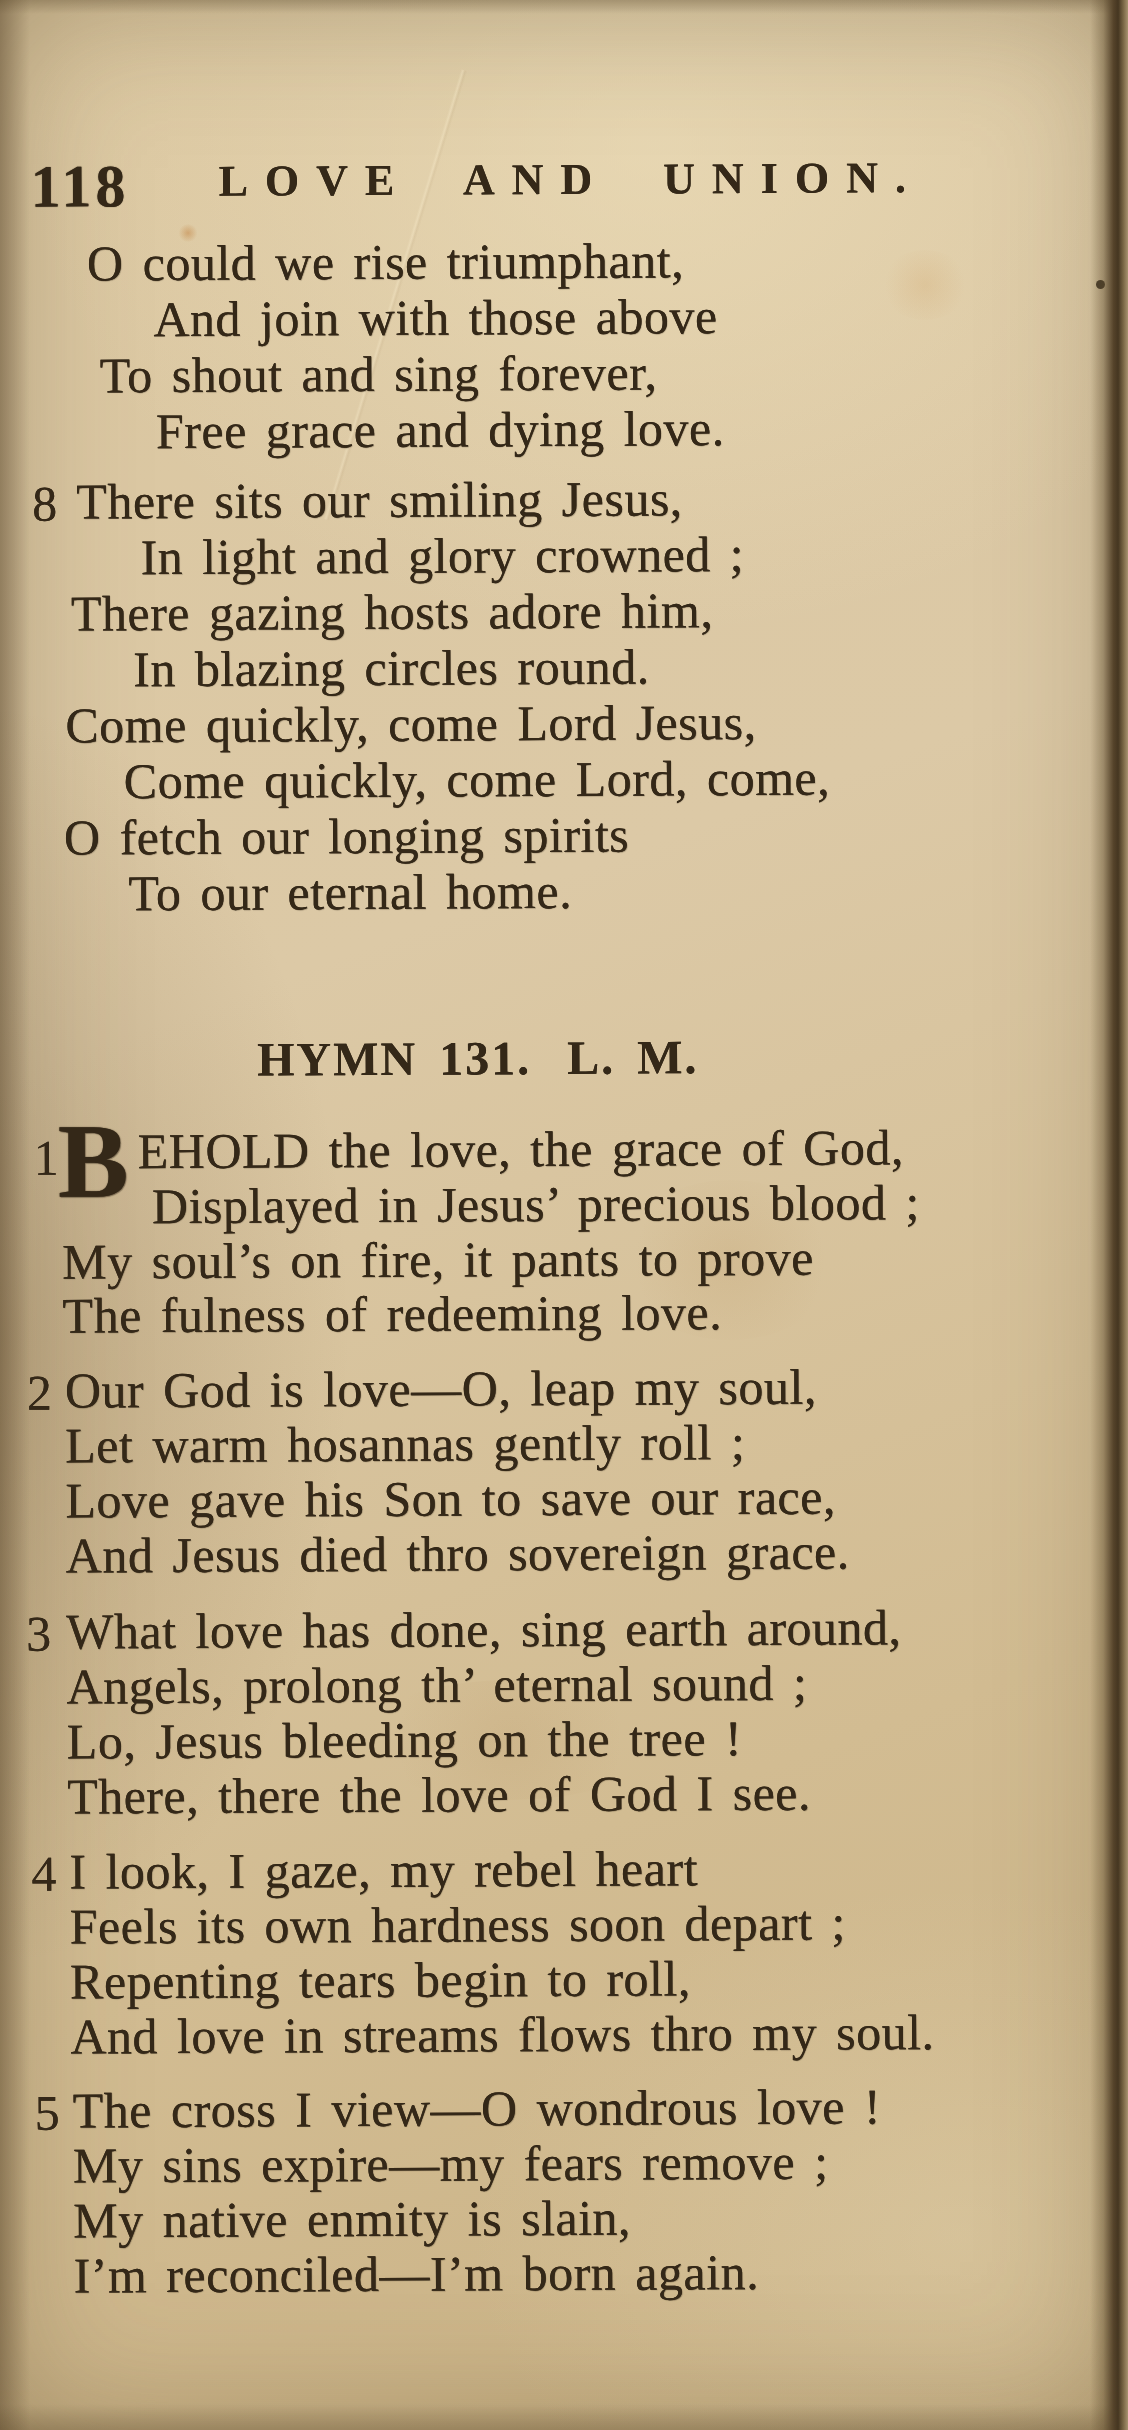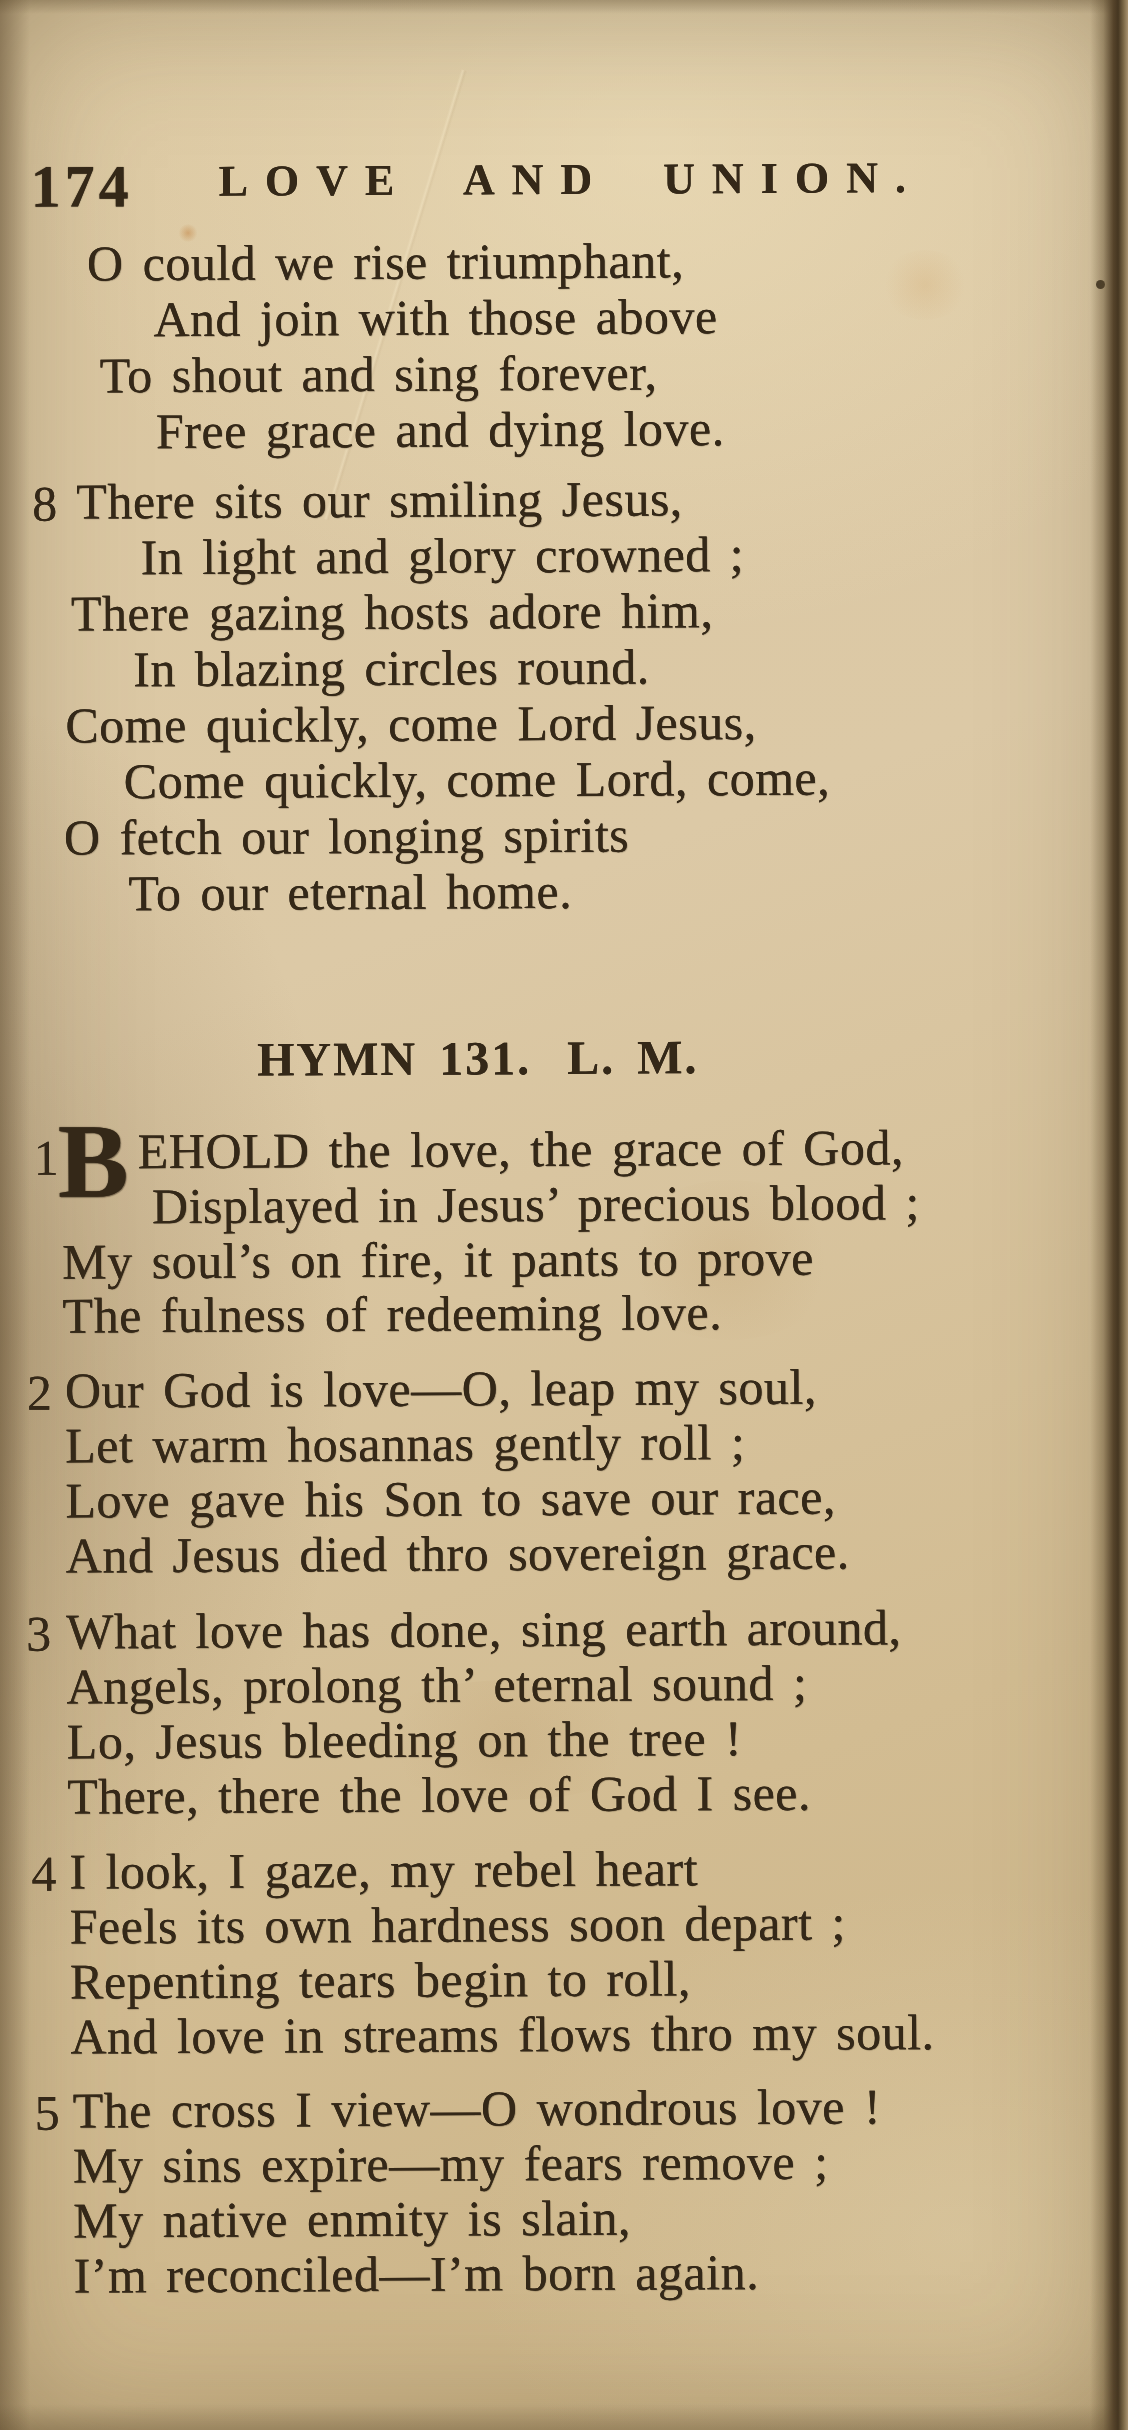--- a/index.html
+++ b/index.html
@@ -58,21 +58,21 @@
 <div class="page">
 
   <div class="stain1"></div>
   <div class="stain2"></div>
   <div class="stain3"></div>
   <div class="stain4"></div>
   <div class="crease"></div>
 
   <div class="text-layer">
 
-    <div class="pgnum">174</div>
+    <div class="pgnum">118</div>
     <div class="runhead">LOVE AND UNION.</div>
 
     <div class="tline" style="top:234px;left:92px">O could we rise triumphant,</div>
     <div class="tline" style="top:290px;left:158px">And join with those above</div>
     <div class="tline" style="top:346px;left:104px">To shout and sing forever,</div>
     <div class="tline" style="top:402px;left:160px">Free grace and dying love.</div>
 
     <div class="vnum" style="top:472px;left:36px">8</div>
     <div class="tline" style="top:472px;left:80px">There sits our smiling Jesus,</div>
     <div class="tline" style="top:528px;left:144px">In light and glory crowned ;</div>

